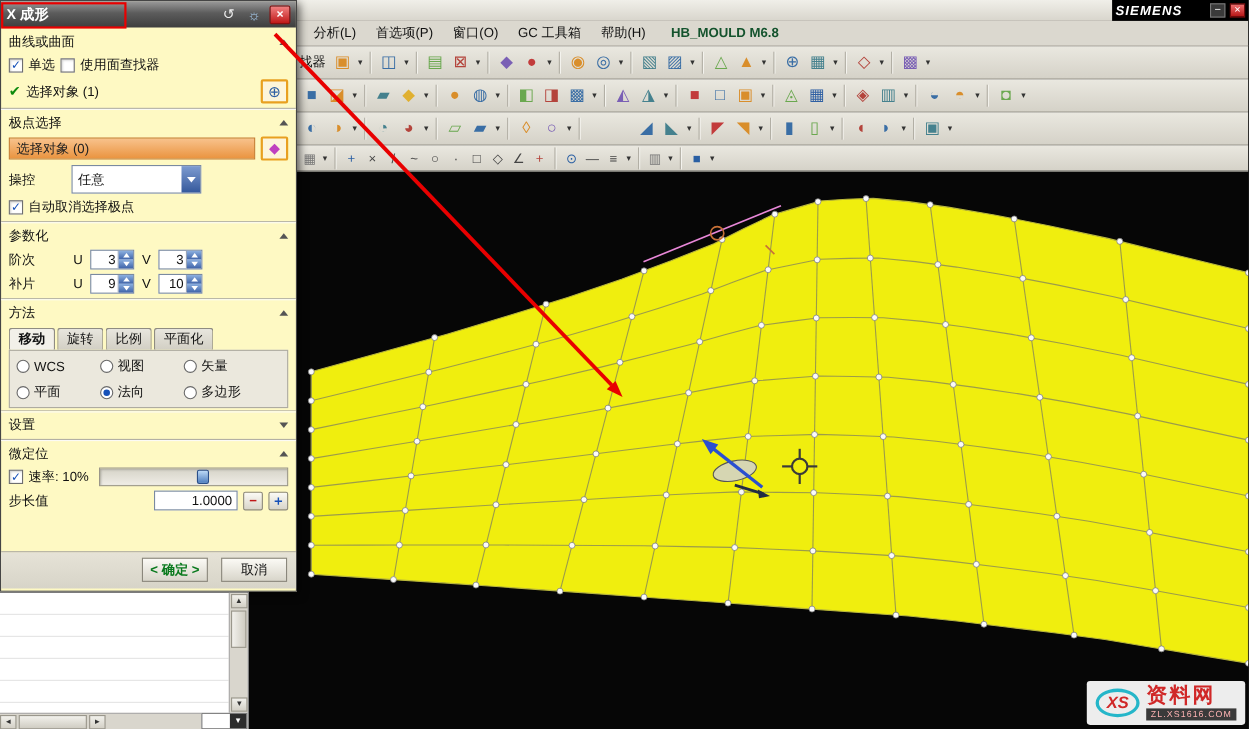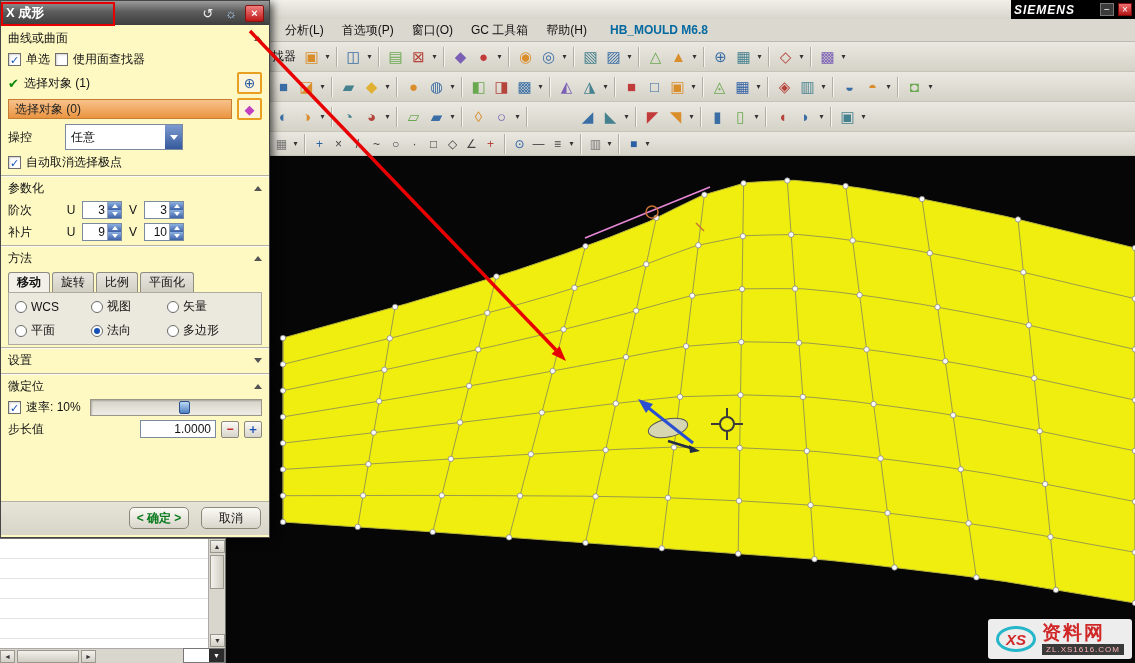--- a/index.html
+++ b/index.html
@@ -9,21 +9,21 @@
   .topbar{position:absolute;left:0;top:0;width:1135px;height:19px;background:linear-gradient(#f0efe9,#d8d5cc);z-index:10;}
   .siemens{position:absolute;right:0;top:0;width:124px;height:19px;background:#000;color:#fff;display:flex;align-items:center;
            gap:4px;padding:0 3px;box-sizing:border-box;z-index:11;}
   .siemens .brand{flex:1;font-weight:bold;font-style:italic;font-size:12px;letter-spacing:1px;}
   .win-btn{width:14px;height:13px;display:flex;align-items:center;justify-content:center;font-size:10px;color:#fff;
            background:#3a3a3a;border:1px solid #777;box-sizing:border-box;}
   .win-btn.close{background:linear-gradient(#f07070,#b51515);border-color:#7d0d0d;}
   .menubar{position:absolute;left:0;top:19px;width:1135px;height:23px;background:#dbd8cf;border-bottom:1px solid #bdbab0;
            display:flex;align-items:center;padding-left:276px;box-sizing:border-box;font-size:12px;color:#111;z-index:10;}
   .menu-item{padding:2px 9px;white-space:nowrap;}
-  .env-label{margin-left:14px;font-weight:bold;color:#0369a1;}
+  .env-label{margin-left:14px;font-weight:bold;color:#14532d;}
   .toolbars{position:absolute;left:0;top:42px;width:1135px;z-index:10;}
   .tb-row{display:flex;align-items:center;height:30px;padding-left:272px;box-sizing:border-box;
           background:linear-gradient(#eae8e0,#d5d2c8);border-bottom:1px solid #c6c3b9;}
   .tb-row.small{height:24px;}
   .tbi{width:23px;height:23px;display:inline-flex;align-items:center;justify-content:center;font-size:15px;line-height:1;}
   .tb-row.small .tbi{width:19px;height:19px;font-size:12px;}
   .tbc{width:9px;font-size:8px;color:#333;display:inline-flex;justify-content:center;}
   .tbs{width:0;height:20px;border-left:1px solid #b2afa5;border-right:1px solid #f4f3ee;margin:0 4px;}
   .tbg{width:44px;}
   .tb-label{font-size:12px;color:#111;margin-right:4px;}
@@ -86,21 +86,21 @@
   .slider-handle{position:absolute;left:52%;top:1px;width:9px;height:11px;background:linear-gradient(#bcd9f6,#4f7fc0);
                  border:1px solid #2a4f8a;border-radius:2px;}
   .num-input{width:76px;height:18px;border:1px solid #7a8aa0;background:#fff;display:flex;align-items:center;
              justify-content:flex-end;padding:8px 4px;box-sizing:border-box;margin-left:auto;}
   .mini-btn{width:18px;height:17px;border:1px solid #8a877c;background:linear-gradient(#fbfaf5,#d8d5ca);display:flex;
             align-items:center;justify-content:center;font-weight:bold;border-radius:2px;box-sizing:border-box;}
   .mini-btn.minus{color:#c01818;}
   .mini-btn.plus{color:#1550b8;}
   .dlg-footer{margin-top:auto;padding:5px 8px 6px;display:flex;justify-content:flex-end;gap:12px;border-top:1px solid #b3b0a4;
               background:linear-gradient(#e6e3d7,#d7d4c8);}
-  .btn{min-width:58px;height:20px;border:1px solid #8a877c;border-radius:5px;background:linear-gradient(#fbfaf5,#d8d5ca);
+  .btn{min-width:58px;height:20px;border:1px solid #8a877c;border-radius:0;background:linear-gradient(#fbfaf5,#d8d5ca);
        display:flex;align-items:center;justify-content:center;}
   .btn.ok{color:#0a7a1e;font-weight:bold;}
   
   .panel-list{position:absolute;left:0;top:538px;width:226px;height:125px;background:#fff;z-index:20;
               border-right:1px solid #6e6e6e;border-top:1px solid #6e6e6e;box-sizing:border-box;}
   .lp-rows{position:absolute;left:0;top:0;right:17px;bottom:15px;overflow:hidden;}
   .lp-row{height:19px;border-bottom:1px solid #e4e4e4;}
   .lp-vscroll{position:absolute;right:0;top:0;width:17px;bottom:15px;background:#d9d6cd;border-left:1px solid #aaa;box-sizing:border-box;}
   .lp-hscroll{position:absolute;left:0;bottom:0;height:15px;right:42px;background:#d9d6cd;border-top:1px solid #aaa;
               display:flex;align-items:center;box-sizing:border-box;}
@@ -457,20 +457,24 @@
         <span>单选</span>
         <span class="cb" style="color:transparent">✓</span>
         <span>使用面查找器</span>
       </div>
       <div class="row">
         <span class="green-check">✔</span>
         <span>选择对象 (1)</span>
         <span class="sel-btn">⊕</span>
       </div>
 
+      <div class="hdr">
+        <span>极点选择</span>
+        <span class="chev-up"></span>
+      </div>
       <div class="row">
         <span class="orange-bar">
           <span>选择对象 (0)</span>
         </span>
         <span class="sel-btn pole-btn">◆</span>
       </div>
       <div class="row">
         <span class="lbl-fix">操控</span>
         <span class="dd" style="width:118px;">
           <span class="txt">任意</span>

